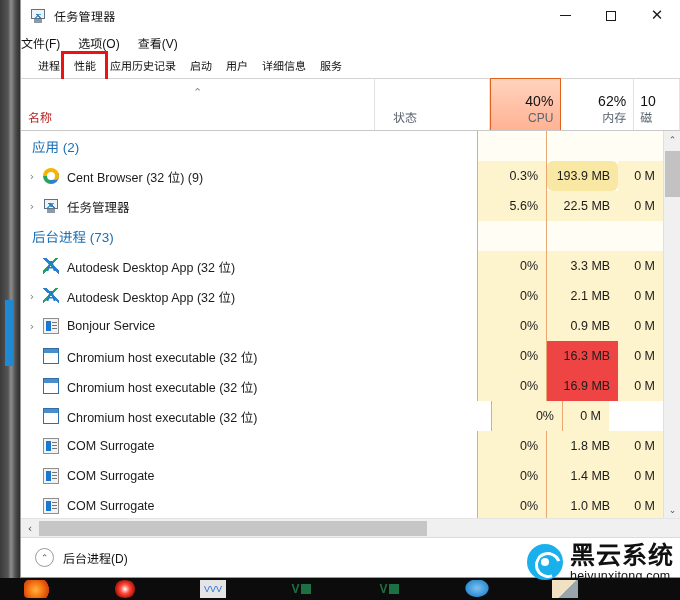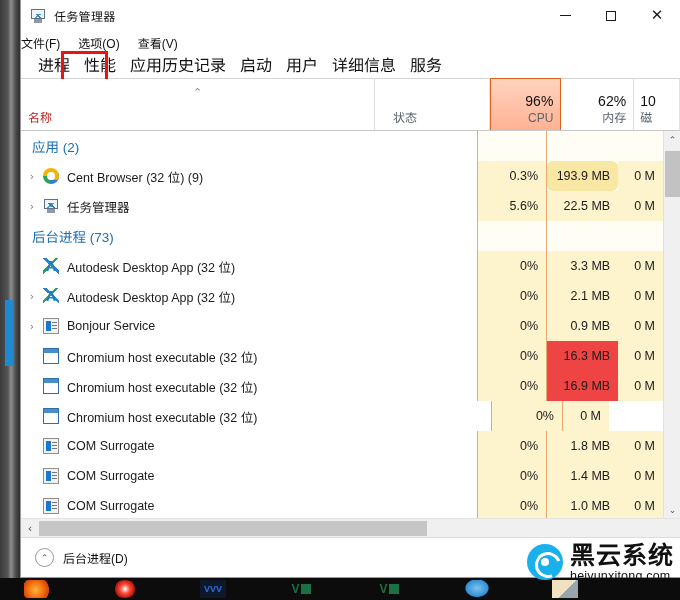--- a/index.html
+++ b/index.html
@@ -26,21 +26,21 @@
 
   
   #taskbar {
     position: absolute; left: 0; bottom: 0; width: 680px; height: 22px;
     background: #0c0c0c;
     display: flex; align-items: center; gap: 2px; padding-left: 24px;
   }
   .tb-icon { width: 26px; height: 18px; position: relative; flex: 0 0 auto; }
   .tb-ff   { background: radial-gradient(circle at 45% 55%, #ffb23f 0%, #f2700f 45%, #d2420a 75%, #0c0c0c 78%); border-radius: 4px; }
   .tb-op   { background: radial-gradient(circle at 50% 50%, #ffffff 0%, #ff4b3a 30%, #b3140a 60%, #0c0c0c 66%); border-radius: 50%; }
-  .tb-word { background:#0f172a; color:#2a6fd6; font-size:9px; font-weight:bold; text-align:center; line-height:18px; }
+  .tb-word { background:#e5e5e5; color:#2a6fd6; font-size:9px; font-weight:normal; text-align:center; line-height:18px; }
   .tb-xl   { display:flex; align-items:center; justify-content:center; gap:1px; }
   .tb-xl .v { color:#1d7044; font-size:12px; font-weight:bold; line-height:1; }
   .tb-xl .g { width:10px; height:10px;
               background:linear-gradient(#fff,#fff) , #1d7044;
               background-size:100% 100%;
               background-image:
                 linear-gradient(#1d7044 1px, transparent 1px),
                 linear-gradient(90deg,#1d7044 1px, transparent 1px);
               background-size: 4px 4px, 4px 4px;
               border:1px solid #1d7044; }
@@ -93,21 +93,21 @@
   }
   .menu-item { font-size: 12px; color: #111; cursor: default; }
 
   
   #tabstrip {
     height: 25px; flex: 0 0 25px; position: relative;
     display: flex; align-items: flex-end; padding-left: 10px;
     background: #fff; border-bottom: 1px solid #d4d4d4;
   }
   .tab {
-    font-size: 16px; color: #111; padding: 2px 7px 4px 7px; line-height: 16px;
+    font-size: 11px; color: #111; padding: 2px 7px 4px 7px; line-height: 16px;
     white-space: nowrap;
   }
   #tab-highlight {
     position: absolute; left: 40px; top: -3px; width: 47px; height: 36px;
     border: 3px solid #ee1111; pointer-events: none;
   }
 
   
   #headers {
     height: 52px; flex: 0 0 52px; display: flex; position: relative;
@@ -325,21 +325,21 @@
 
   <div id="headers">
     <div class="hcell h-name">
       <span class="sortarrow">⌃</span>
       <span class="lbl">名称</span>
     </div>
     <div class="hcell h-status">
       <span class="lbl">状态</span>
     </div>
     <div class="hcell h-cpu">
-      <span class="pct">96%</span>
+      <span class="pct">40%</span>
       <span class="lbl">CPU</span>
     </div>
     <div class="hcell h-mem">
       <span class="pct">62%</span>
       <span class="lbl">内存</span>
     </div>
     <div class="hcell h-disk">
       <span class="pct">10</span>
       <span class="lbl">磁</span>
     </div>

